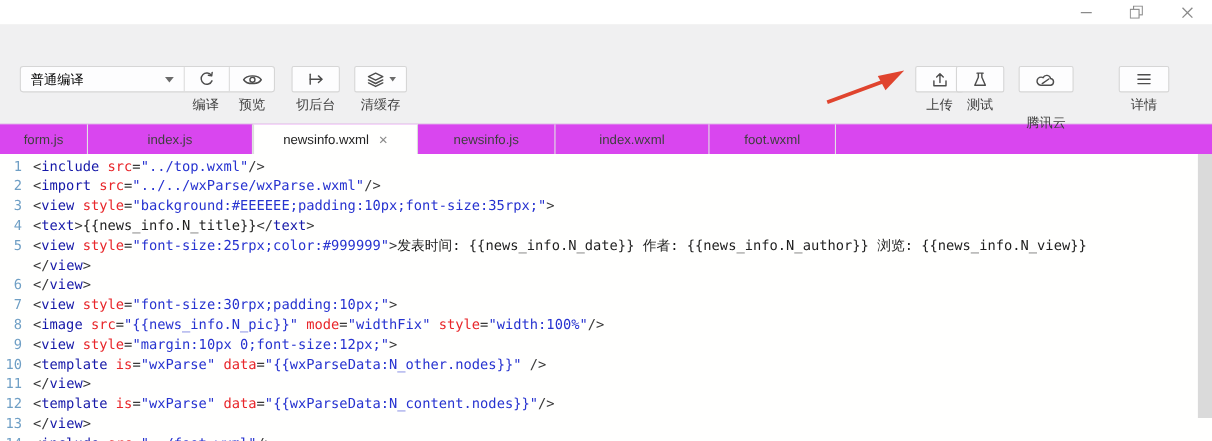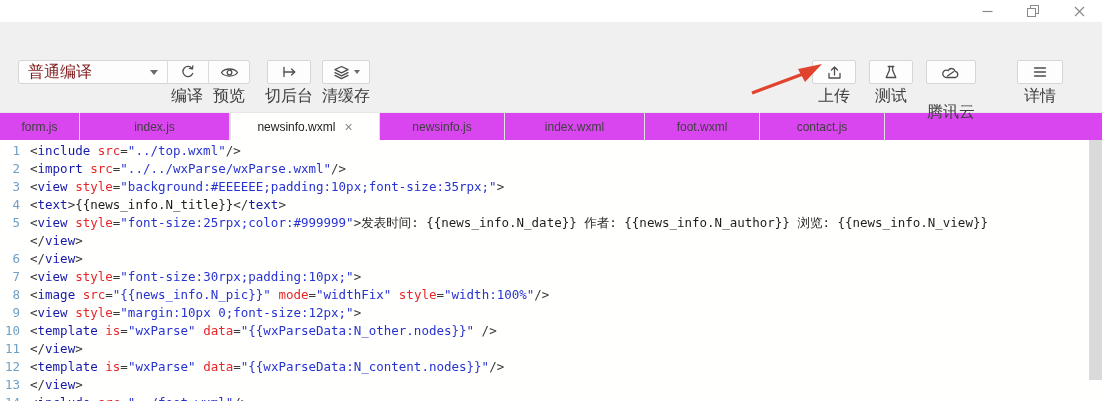--- a/index.html
+++ b/index.html
@@ -10,25 +10,25 @@
   
   .titlebar { height:22px; background:#ffffff; display:flex; justify-content:flex-end; align-items:center; }
   .win-btn { width:46px; height:22px; display:flex; align-items:center; justify-content:center; }
   .win-btn svg { display:block; }
 
   
   .toolbar { position:relative; height:90px; background:#f0f0f1; }
   .ctrl { position:absolute; top:38px; display:flex; flex-direction:column; align-items:center; }
   .btn { height:24px; background:#fdfdfe; border:1px solid #d6d6d6; border-radius:2px;
          display:flex; align-items:center; justify-content:center; cursor:default; }
-  .tb-label { margin-top:5px; font-size:16px; color:#3d3d3d; line-height:13px; white-space:nowrap; }
+  .tb-label { margin-top:5px; font-size:12px; color:#3d3d3d; line-height:13px; white-space:nowrap; }
 
   .group { display:flex; height:24px; background:#fdfdfe; border:1px solid #d6d6d6; border-radius:3px; }
   .dropdown { width:148px; display:flex; align-items:center; justify-content:space-between; padding:0 9px; }
-  .dropdown .dd-text { font-size:16px; color:#7f1d1d; }
+  .dropdown .dd-text { font-size:12px; color:#000000; }
   .seg { width:41px; border-left:1px solid #dcdcdc; display:flex; align-items:center; justify-content:center; }
   .group-labels { display:flex; width:232px; }
   .group-labels .spacer { width:148px; }
   .group-labels .tb-label { width:42px; text-align:center; margin-top:5px; }
 
   .caret { width:0; height:0; border-left:4px solid transparent; border-right:4px solid transparent;
            border-top:5px solid #6b6b6b; }
 
   
   .tabbar { height:28px; background:#d946ef; display:flex; border-top:1px solid #e7e7e8; }
@@ -125,21 +125,21 @@
         <svg width="17" height="15" viewBox="0 0 17 15" style="margin-right:4px;">
           <path class="icon-stroke" d="M8.5 1.5 L15 4.7 L8.5 7.9 L2 4.7 Z"></path>
           <path class="icon-stroke" d="M2 7.7 L8.5 10.9 L15 7.7"></path>
           <path class="icon-stroke" d="M2 10.4 L8.5 13.6 L15 10.4"></path>
         </svg>
         <span class="caret" style="border-left-width:3.5px;border-right-width:3.5px;border-top-width:4.5px;"></span>
       </div>
       <span class="tb-label">清缓存</span>
     </div>
 
-    <div class="ctrl" style="left:812px;">
+    <div class="ctrl" style="left:832px;">
       <div class="btn" style="width:44px;">
         <svg width="15" height="15" viewBox="0 0 15 15">
           <path class="icon-stroke" d="M7.5 10 V2.2 M4.5 5 L7.5 2 L10.5 5"></path>
           <path class="icon-stroke" d="M2 8.5 V13 H13 V8.5"></path>
         </svg>
       </div>
       <span class="tb-label">上传</span>
     </div>
 
     <div class="ctrl" style="left:869px;">
@@ -189,23 +189,20 @@
       </div>
       <div class="tab">
         <span>newsinfo.js</span>
       </div>
       <div class="tab">
         <span>index.wxml</span>
       </div>
       <div class="tab">
         <span>foot.wxml</span>
       </div>
-      <div class="tab">
-        <span>contact.js</span>
-      </div>
     </div>
 
   <div class="editor">
     <div id="codearea">
         <div class="row">
           <span class="gutter">1</span>
           <span class="codetext"><span class="tok-p">&lt;</span><span class="tok-t">include</span><span class="tok-x"> </span><span class="tok-a">src</span><span class="tok-p">=</span><span class="tok-s">"../top.wxml"</span><span class="tok-p">/&gt;</span></span>
         </div>
         <div class="row">
           <span class="gutter">2</span>

